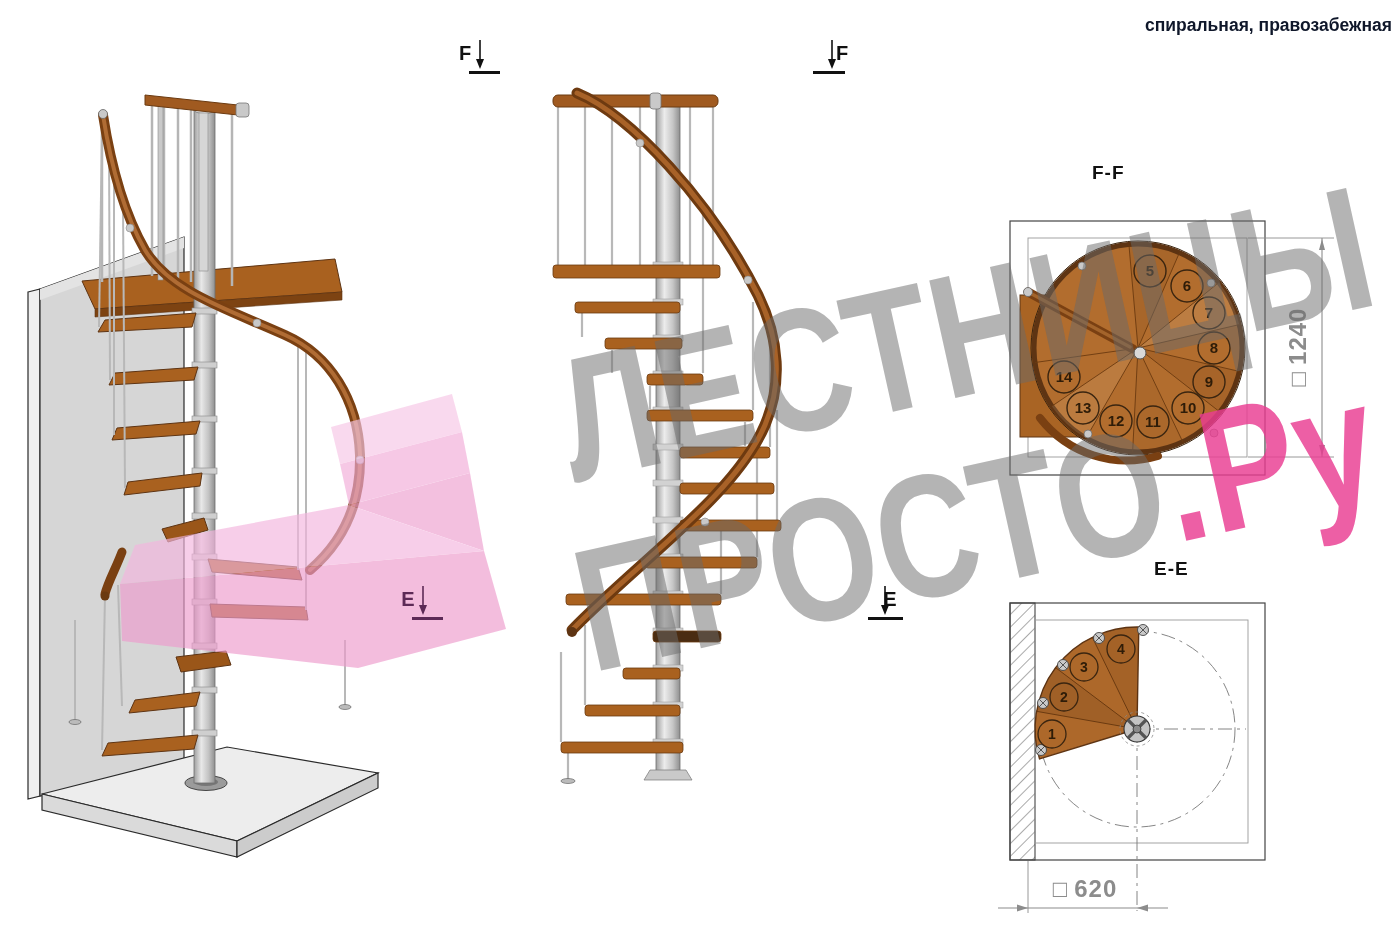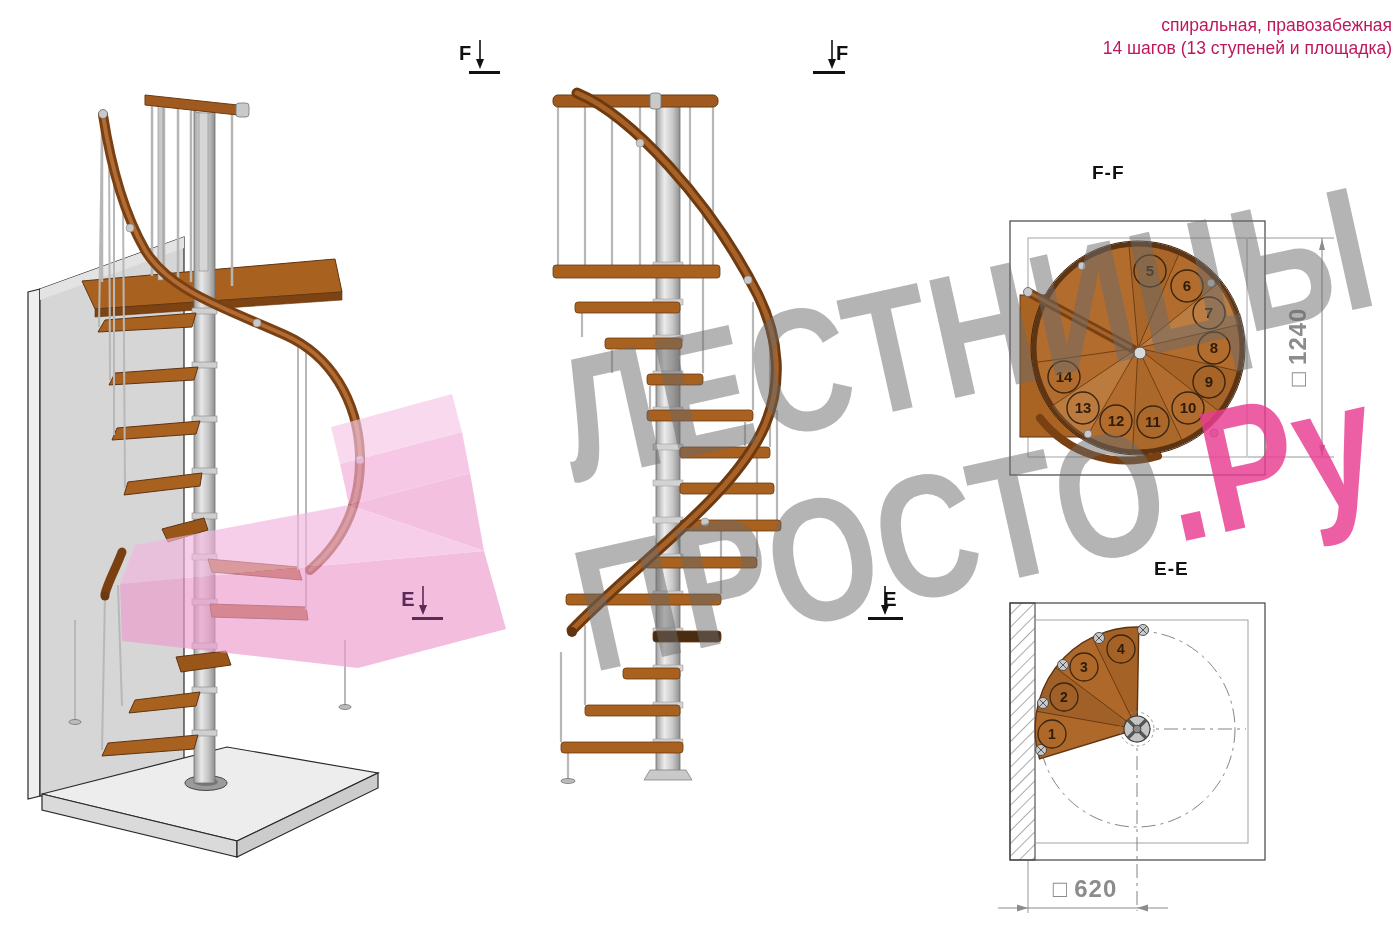--- a/index.html
+++ b/index.html
@@ -1,20 +1,20 @@
 <!DOCTYPE html>
 <html><head>
 <meta charset="utf-8">
 <style>
   html,body{margin:0;padding:0;background:#fff;}
   #stage{position:relative;width:1400px;height:934px;background:#ffffff;overflow:hidden;
          font-family:"Liberation Sans",sans-serif;}
   .abs{position:absolute;}
   
-  #annotation{right:8px;top:14px;text-align:right;font-size:17.5px;line-height:23px;color:#be185d;}
+  #annotation{right:8px;top:14px;text-align:right;font-size:17.5px;line-height:23px;color:#0f172a;font-weight:bold;}
   
   .view-title{font-size:19px;font-weight:bold;color:#111;width:90px;text-align:left;letter-spacing:1px;}
   
   .wm{position:absolute;font-weight:bold;white-space:nowrap;transform-origin:0 0;
       font-family:"Liberation Sans",sans-serif;line-height:1;pointer-events:none;}
   #wm1{left:542px;top:338px;font-size:175px;transform:rotate(-12.5deg) scaleX(0.8);
        color:rgba(105,105,105,0.5);letter-spacing:2px;}
   #wm2{left:560px;top:528px;font-size:175px;transform:rotate(-12.5deg) scaleX(0.8);
        color:rgba(105,105,105,0.5);letter-spacing:2px;}
   #wm2 .pink{color:rgba(233,60,145,0.82);}
@@ -24,21 +24,20 @@
   .stepnum-sm{font-size:14px;font-weight:bold;fill:#2e1c08;}
   .marker-letter{font-size:20px;font-weight:bold;}
 </style>
 </head>
 <body>
 
 <div id="stage">
 
   <div id="annotation" class="abs">
     <div>спиральная, правозабежная</div>
-    <div>14 шагов (13 ступеней и площадка)</div>
   </div>
 
   <svg class="abs" style="left:10px;top:80px" width="430" height="800" viewBox="0 0 430 800">
 
     <g>
       <polygon points="18,212 30,209 30,716 18,719" fill="#efefef" stroke="#2a2a2a" stroke-width="1.2"></polygon>
       <polygon points="30,209 174,157 174,692 30,716" fill="#d6d6d6" stroke="#2a2a2a" stroke-width="1.2"></polygon>
       <polygon points="30,209 174,157 174,168 30,220" fill="#e3e3e3" stroke="none"></polygon>
     </g>
 

